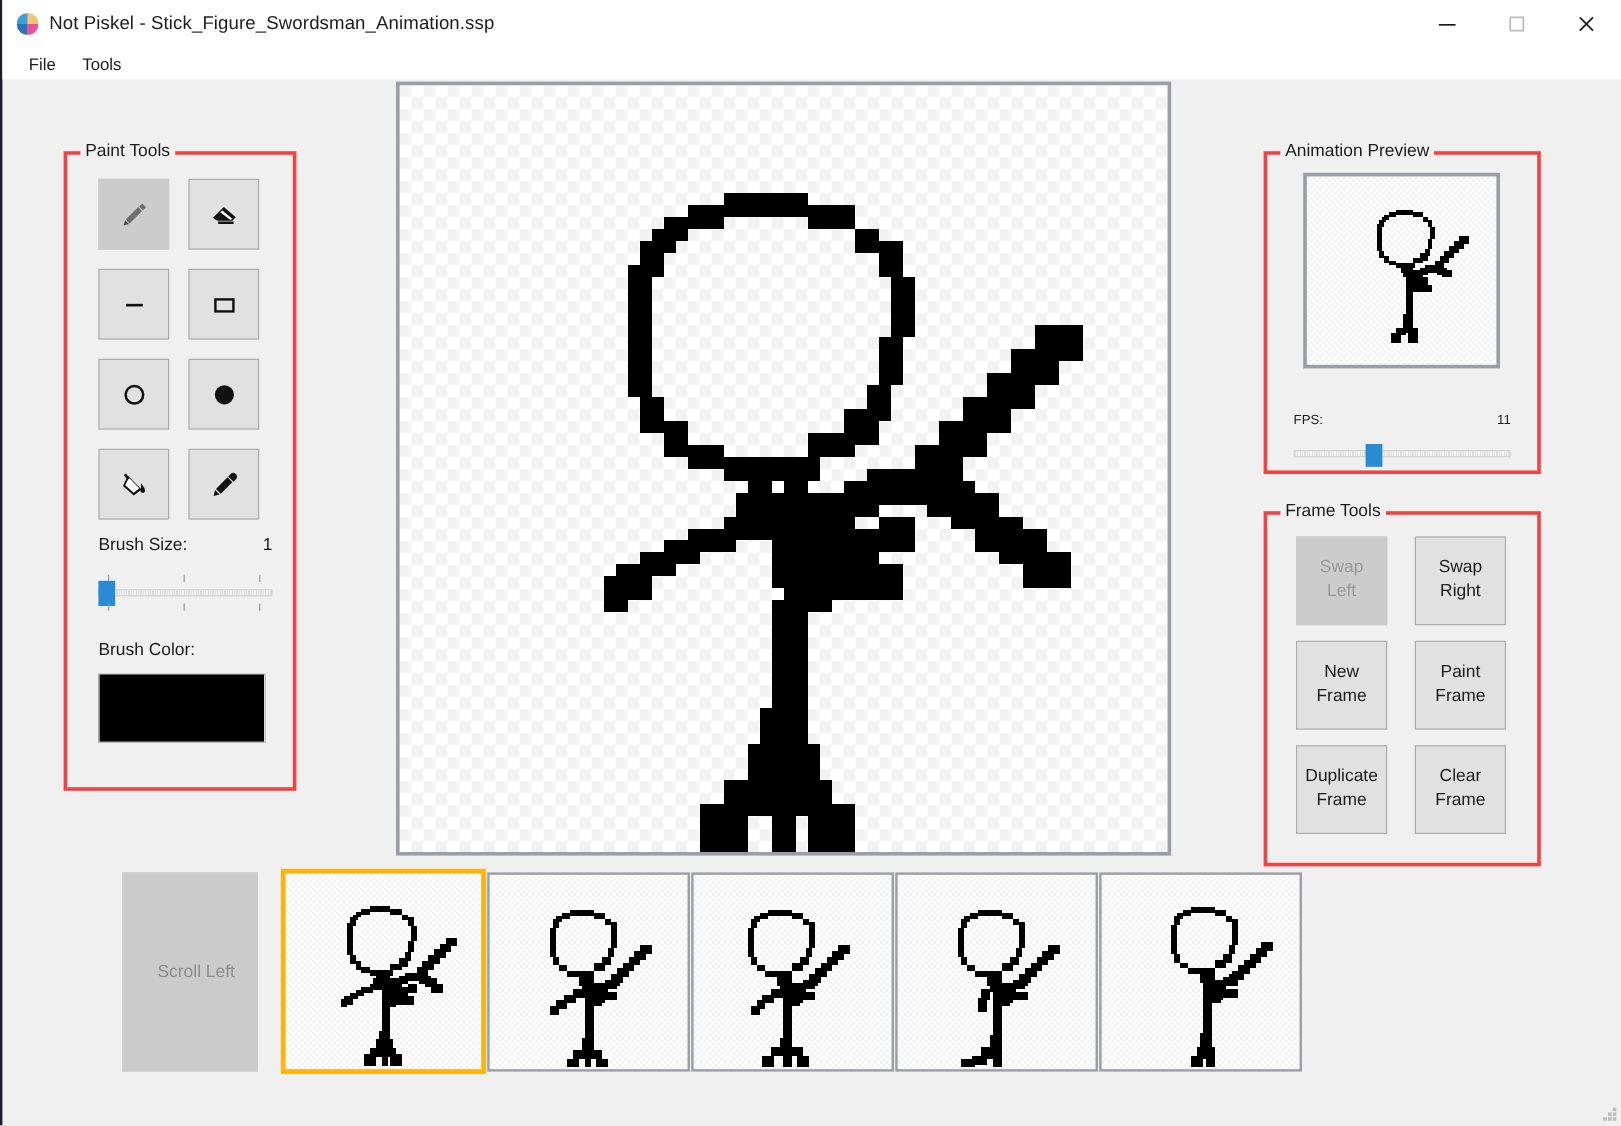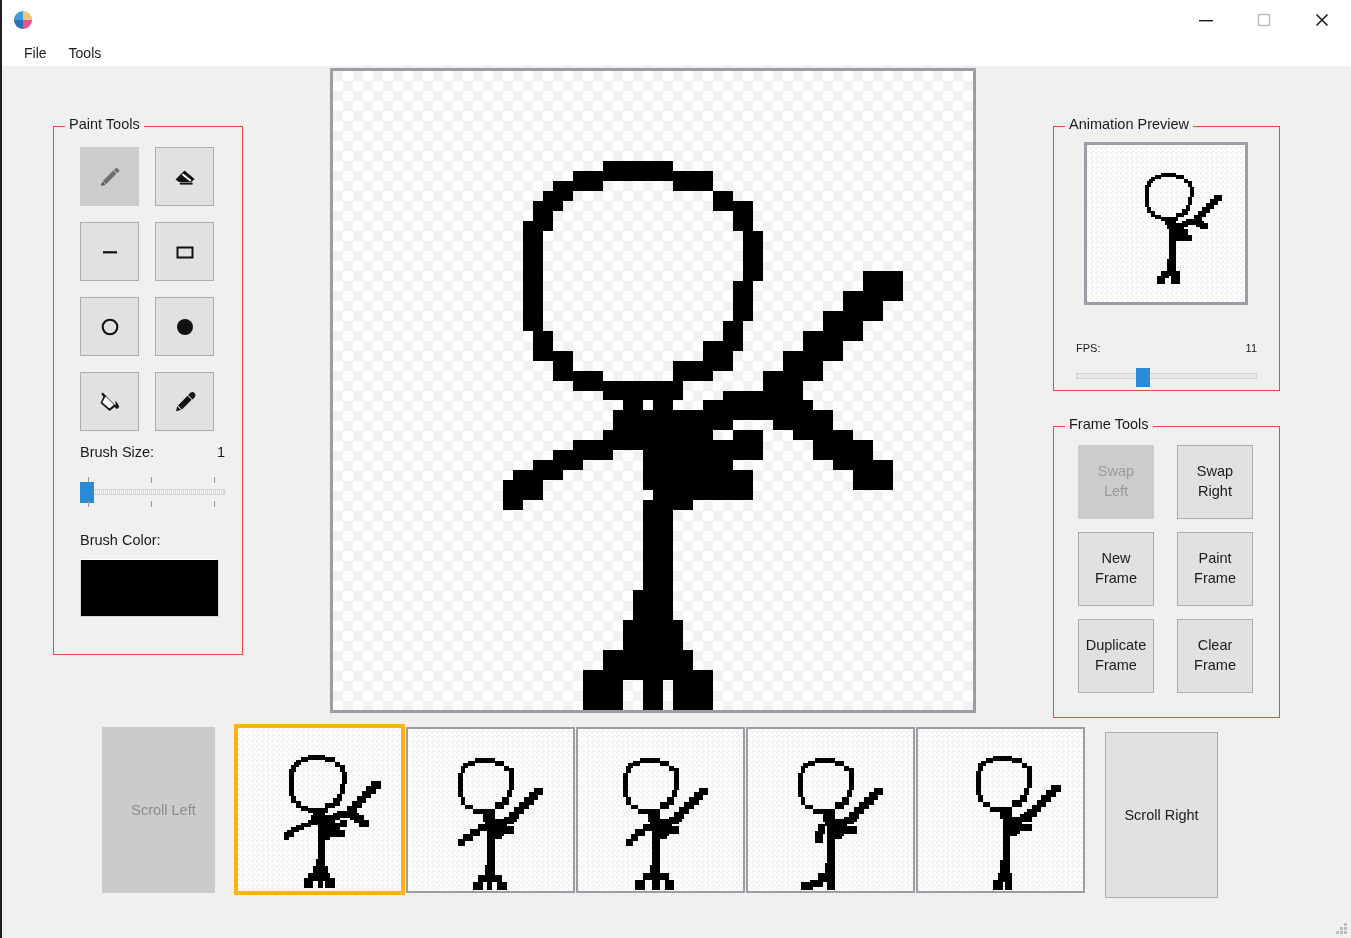--- a/index.html
+++ b/index.html
@@ -52,21 +52,21 @@
     display: flex; align-items: center; padding-left: 11px;
   }
   .menu-item {
     font-size: 14px; color: #1b1b1b;
     padding: 2px 11px 3px 11px;
   }
 
   
   .groupbox {
     position: absolute;
-    border: 1px solid #ef4444;
+    border: 3px solid #ef4444;
     background: #f0f0f0;
   }
   .group-title {
     position: absolute; top: -11px; left: 11px;
     background: #f0f0f0; padding: 0 4px;
     font-size: 14.5px; color: #1b1b1b;
     white-space: nowrap;
   }
 
   
@@ -221,20 +221,21 @@
 
 <div id="app">
 
   <div class="titlebar">
     <div class="title-icon">
       <i class="ti-a"></i>
         <i class="ti-b"></i>
         <i class="ti-c"></i>
         <i class="ti-d"></i>
     </div>
+    <div class="title-text">Not Piskel - Stick_Figure_Swordsman_Animation.ssp</div>
     <div class="win-buttons">
       <div class="win-btn">
         <svg width="22" height="12" viewBox="0 0 22 12">
             <rect x="4" y="6" width="14" height="1.4" fill="#1b1b1b"></rect>
           </svg>
       </div>
       <div class="win-btn">
         <svg width="22" height="22" viewBox="0 0 22 22">
             <rect x="5.5" y="5.5" width="11" height="11" fill="none" stroke="#b9b9b9" stroke-width="1.4"></rect>
           </svg>
@@ -738,21 +739,20 @@
           <rect x="35" y="36" width="2" height="5"></rect>
             <rect x="32" y="40" width="4" height="2"></rect>
           <rect x="29" y="52" width="4" height="6"></rect>
           <rect x="28" y="57" width="4" height="4"></rect>
             <rect x="26" y="60" width="4" height="4"></rect>
           <rect x="31" y="57" width="3" height="7"></rect>
         </g>
       </svg>
     </div>
 
-    <div class="scroll-btn enabled" id="scroll-right-btn">Scroll Right</div>
   </div>
 
   <div id="resize-grip">
     <i style="right:0;bottom:0"></i>
     <i style="right:4px;bottom:0"></i>
     <i style="right:8px;bottom:0"></i>
     <i style="right:0;bottom:4px"></i>
     <i style="right:4px;bottom:4px"></i>
     <i style="right:0;bottom:8px"></i>
   </div>

